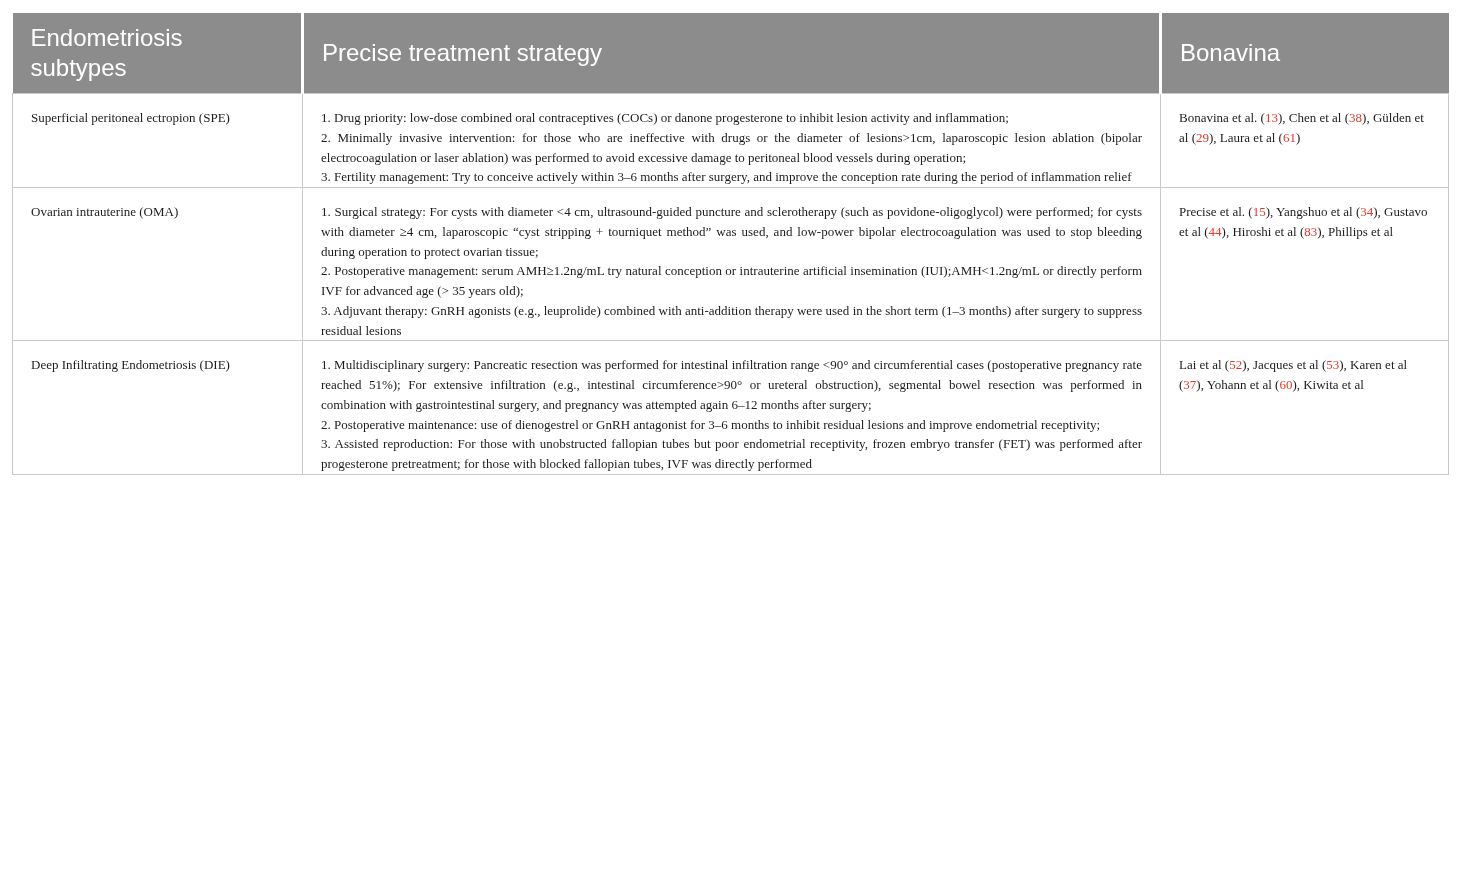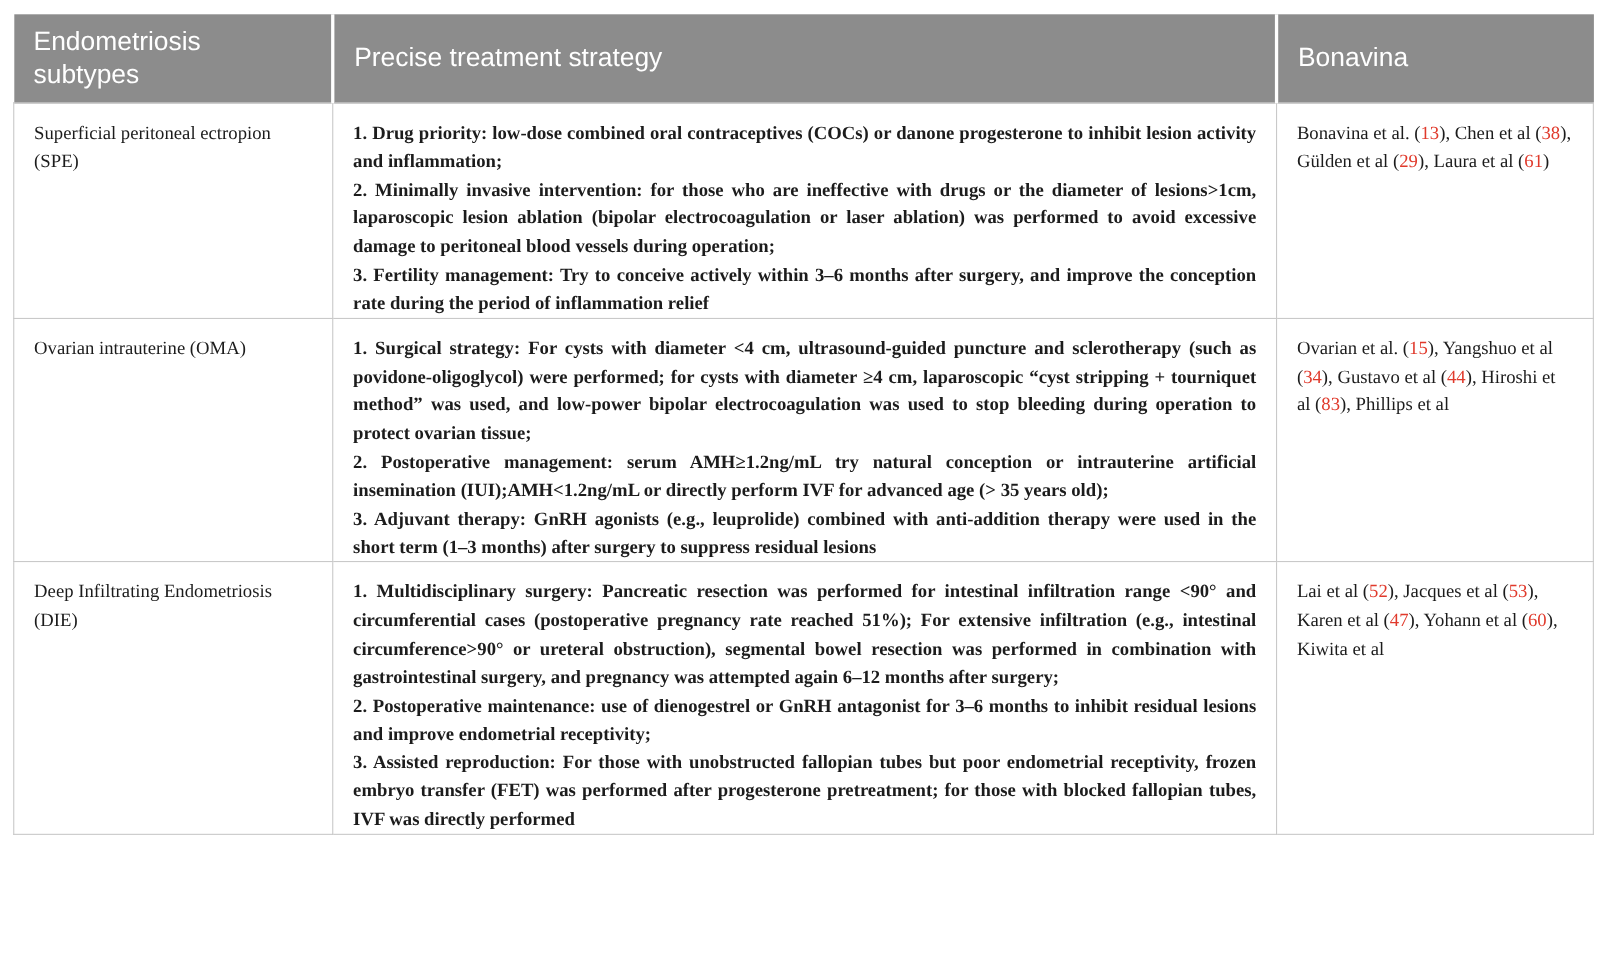--- a/index.html
+++ b/index.html
@@ -37,25 +37,25 @@
     text-align: left;
     vertical-align: middle;
     height: 79px;
     padding: 10px 18px;
   }
   thead th + th { border-left: 3px solid #ffffff; margin-left: 20px; }
   tbody td {
     border: 1px solid var(--border-color);
     vertical-align: top;
     padding: 14px 18px 0 18px;
-    font-size: 17px;
+    font-size: 13px;
     line-height: 1.52;
     color: var(--body-text);
   }
-  td.col-strategy { text-align: justify; font-weight: bold; }
+  td.col-strategy { text-align: justify; }
   .strategy-item { margin: 0; }
   .cite { color: var(--cite-color); cursor: pointer; }
 </style>
 </head>
 <body>
 
 <div class="table-wrap">
   <table>
     <colgroup>
       <col class="c1">
@@ -79,26 +79,26 @@
           </td>
           <td class="col-reference"><span>Bonavina et al. (</span><span class="cite">13</span><span>), Chen et al (</span><span class="cite">38</span><span>), Gülden et al (</span><span class="cite">29</span><span>), Laura et al (</span><span class="cite">61</span><span>)</span></td>
         </tr>
         <tr>
           <td class="col-subtype">Ovarian intrauterine (OMA)</td>
           <td class="col-strategy">
             <div class="strategy-item">1. Surgical strategy: For cysts with diameter &lt;4 cm, ultrasound-guided puncture and sclerotherapy (such as povidone-oligoglycol) were performed; for cysts with diameter ≥4 cm, laparoscopic “cyst stripping + tourniquet method” was used, and low-power bipolar electrocoagulation was used to stop bleeding during operation to protect ovarian tissue;</div>
             <div class="strategy-item">2. Postoperative management: serum AMH≥1.2ng/mL try natural conception or intrauterine artificial insemination (IUI);AMH&lt;1.2ng/mL or directly perform IVF for advanced age (&gt; 35 years old);</div>
             <div class="strategy-item">3. Adjuvant therapy: GnRH agonists (e.g., leuprolide) combined with anti-addition therapy were used in the short term (1–3 months) after surgery to suppress residual lesions</div>
           </td>
-          <td class="col-reference"><span>Ovarian et al. (</span><span class="cite">15</span><span>), Yangshuo et al (</span><span class="cite">34</span><span>), Gustavo et al (</span><span class="cite">44</span><span>), Hiroshi et al (</span><span class="cite">83</span><span>), Phillips et al</span></td>
+          <td class="col-reference"><span>Precise et al. (</span><span class="cite">15</span><span>), Yangshuo et al (</span><span class="cite">34</span><span>), Gustavo et al (</span><span class="cite">44</span><span>), Hiroshi et al (</span><span class="cite">83</span><span>), Phillips et al</span></td>
         </tr>
         <tr>
           <td class="col-subtype">Deep Infiltrating Endometriosis (DIE)</td>
           <td class="col-strategy">
             <div class="strategy-item">1. Multidisciplinary surgery: Pancreatic resection was performed for intestinal infiltration range &lt;90° and circumferential cases (postoperative pregnancy rate reached 51%); For extensive infiltration (e.g., intestinal circumference&gt;90° or ureteral obstruction), segmental bowel resection was performed in combination with gastrointestinal surgery, and pregnancy was attempted again 6–12 months after surgery;</div>
             <div class="strategy-item">2. Postoperative maintenance: use of dienogestrel or GnRH antagonist for 3–6 months to inhibit residual lesions and improve endometrial receptivity;</div>
             <div class="strategy-item">3. Assisted reproduction: For those with unobstructed fallopian tubes but poor endometrial receptivity, frozen embryo transfer (FET) was performed after progesterone pretreatment; for those with blocked fallopian tubes, IVF was directly performed</div>
           </td>
-          <td class="col-reference"><span>Lai et al (</span><span class="cite">52</span><span>), Jacques et al (</span><span class="cite">53</span><span>), Karen et al (</span><span class="cite">47</span><span>), Yohann et al (</span><span class="cite">60</span><span>), Kiwita et al</span></td>
+          <td class="col-reference"><span>Lai et al (</span><span class="cite">52</span><span>), Jacques et al (</span><span class="cite">53</span><span>), Karen et al (</span><span class="cite">37</span><span>), Yohann et al (</span><span class="cite">60</span><span>), Kiwita et al</span></td>
         </tr>
       </tbody>
   </table>
 </div>
 
 </body></html>

